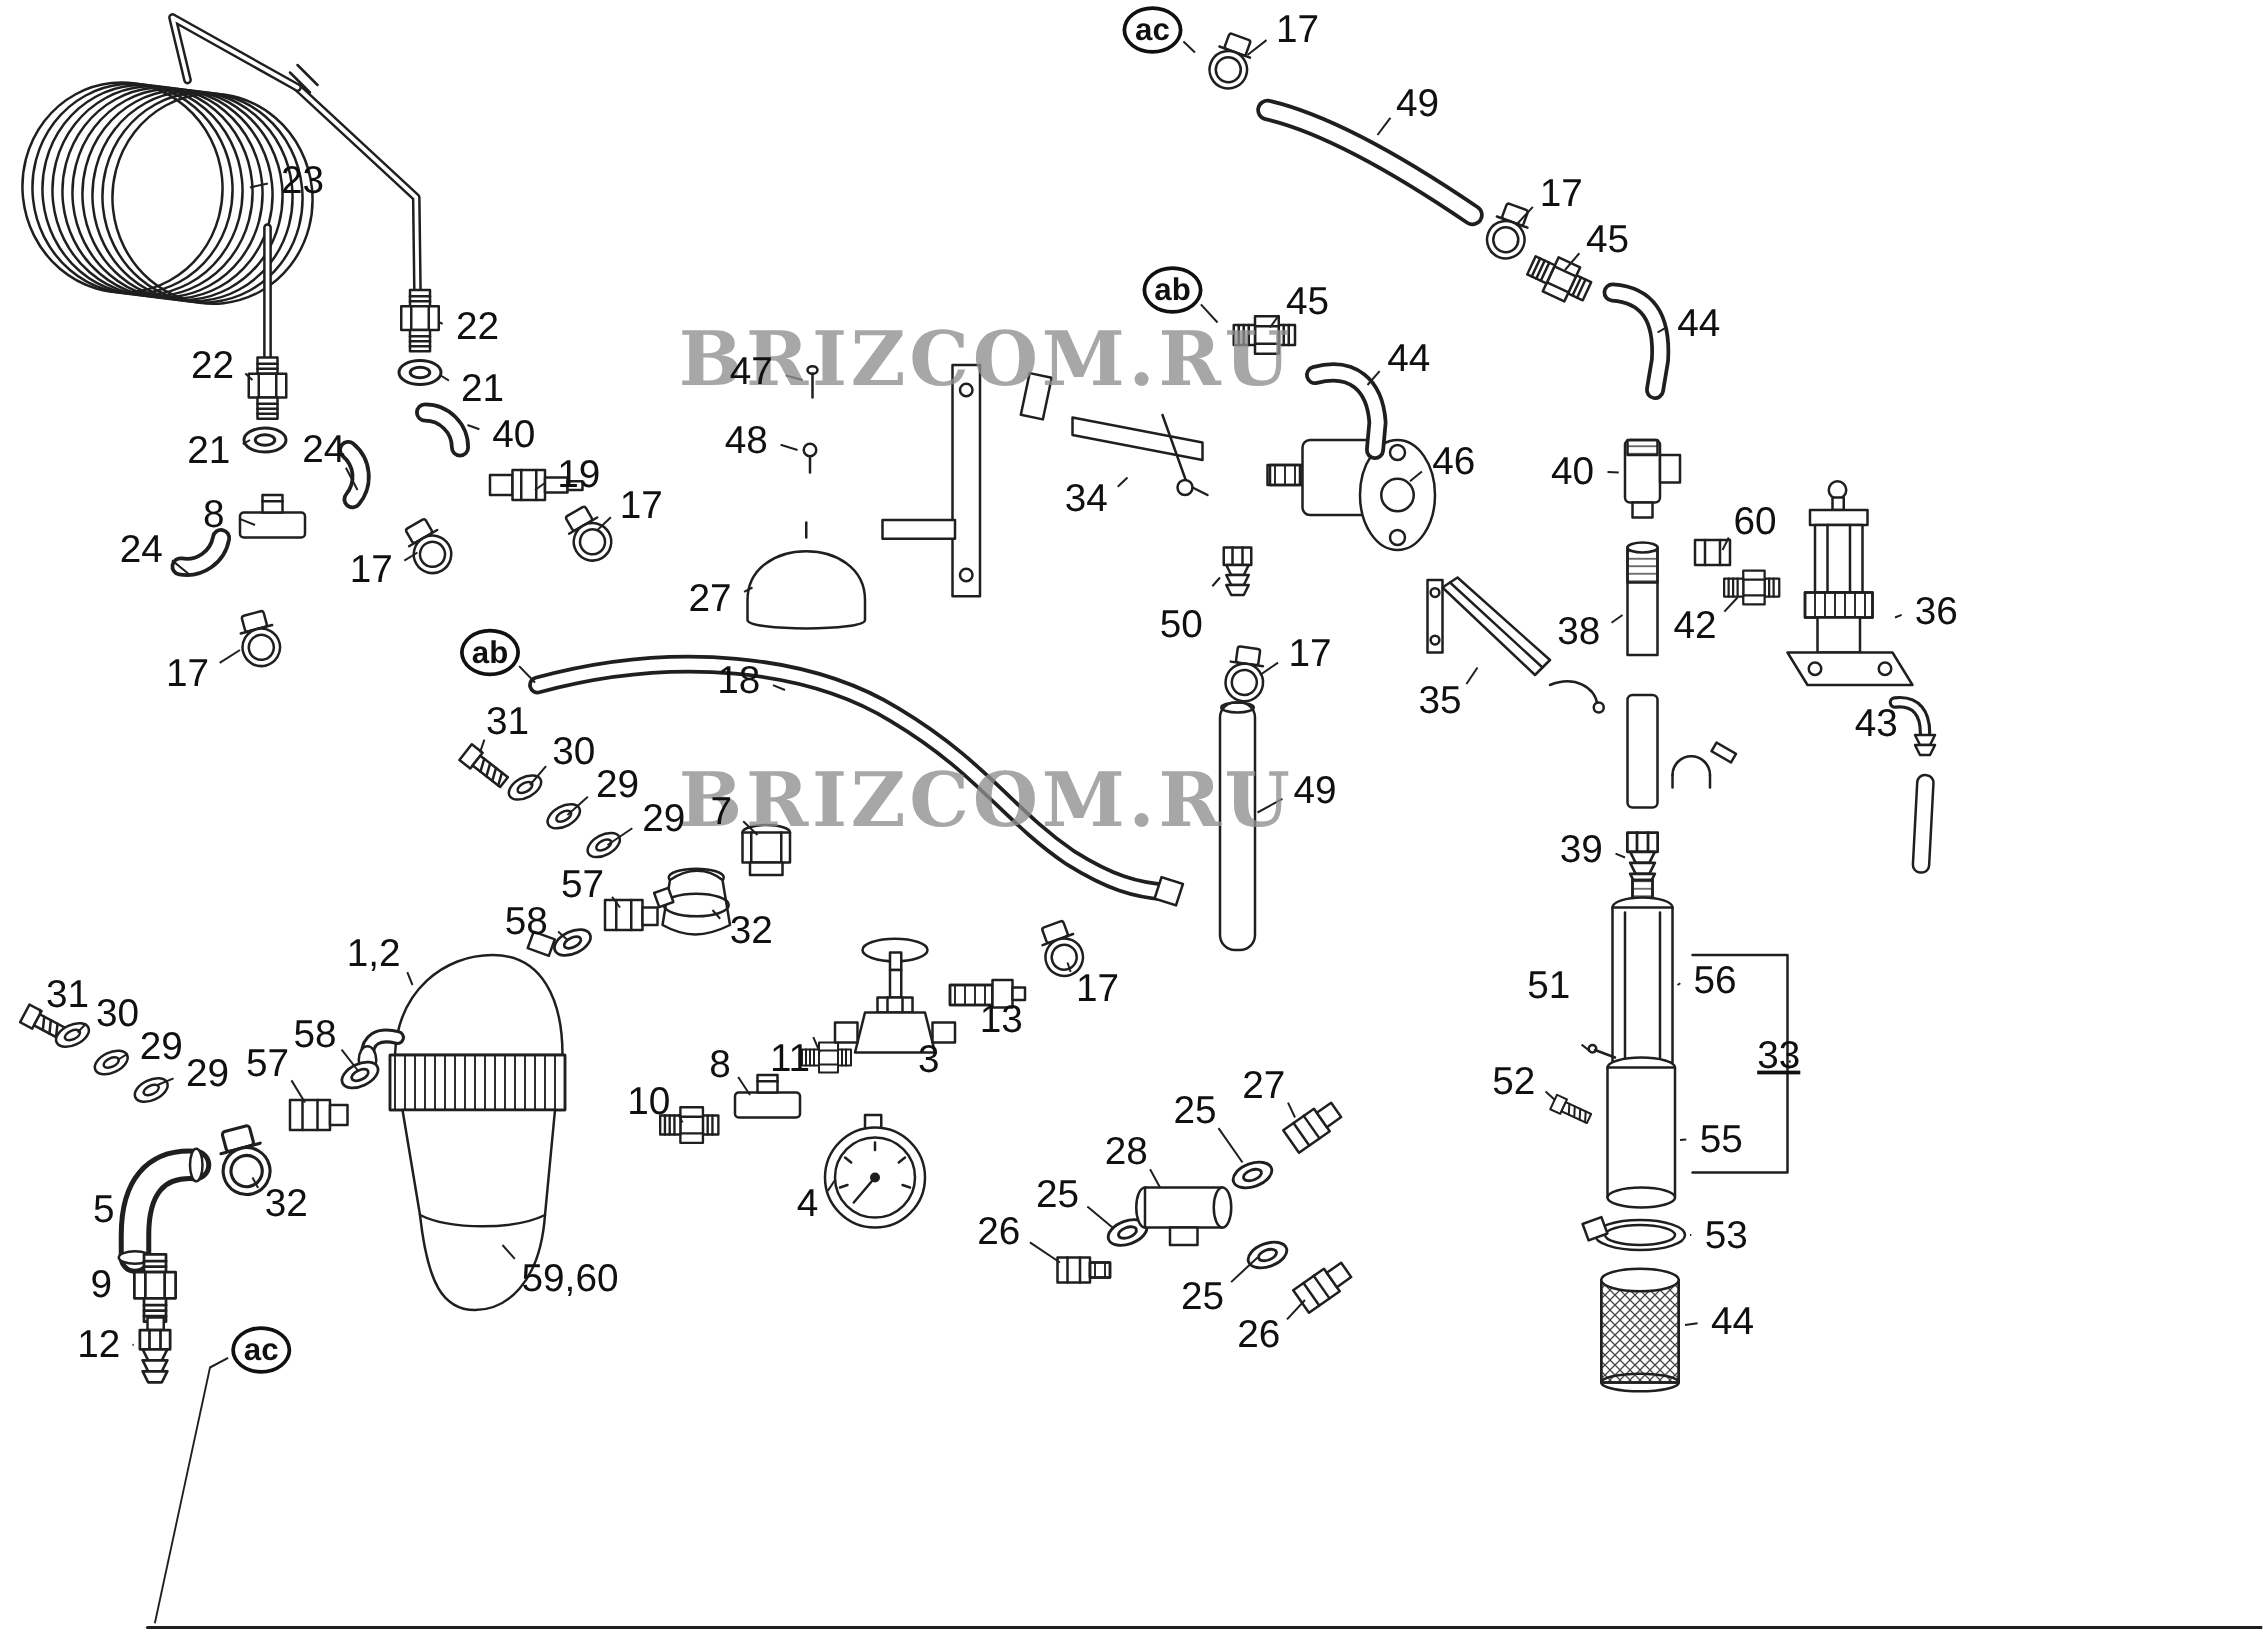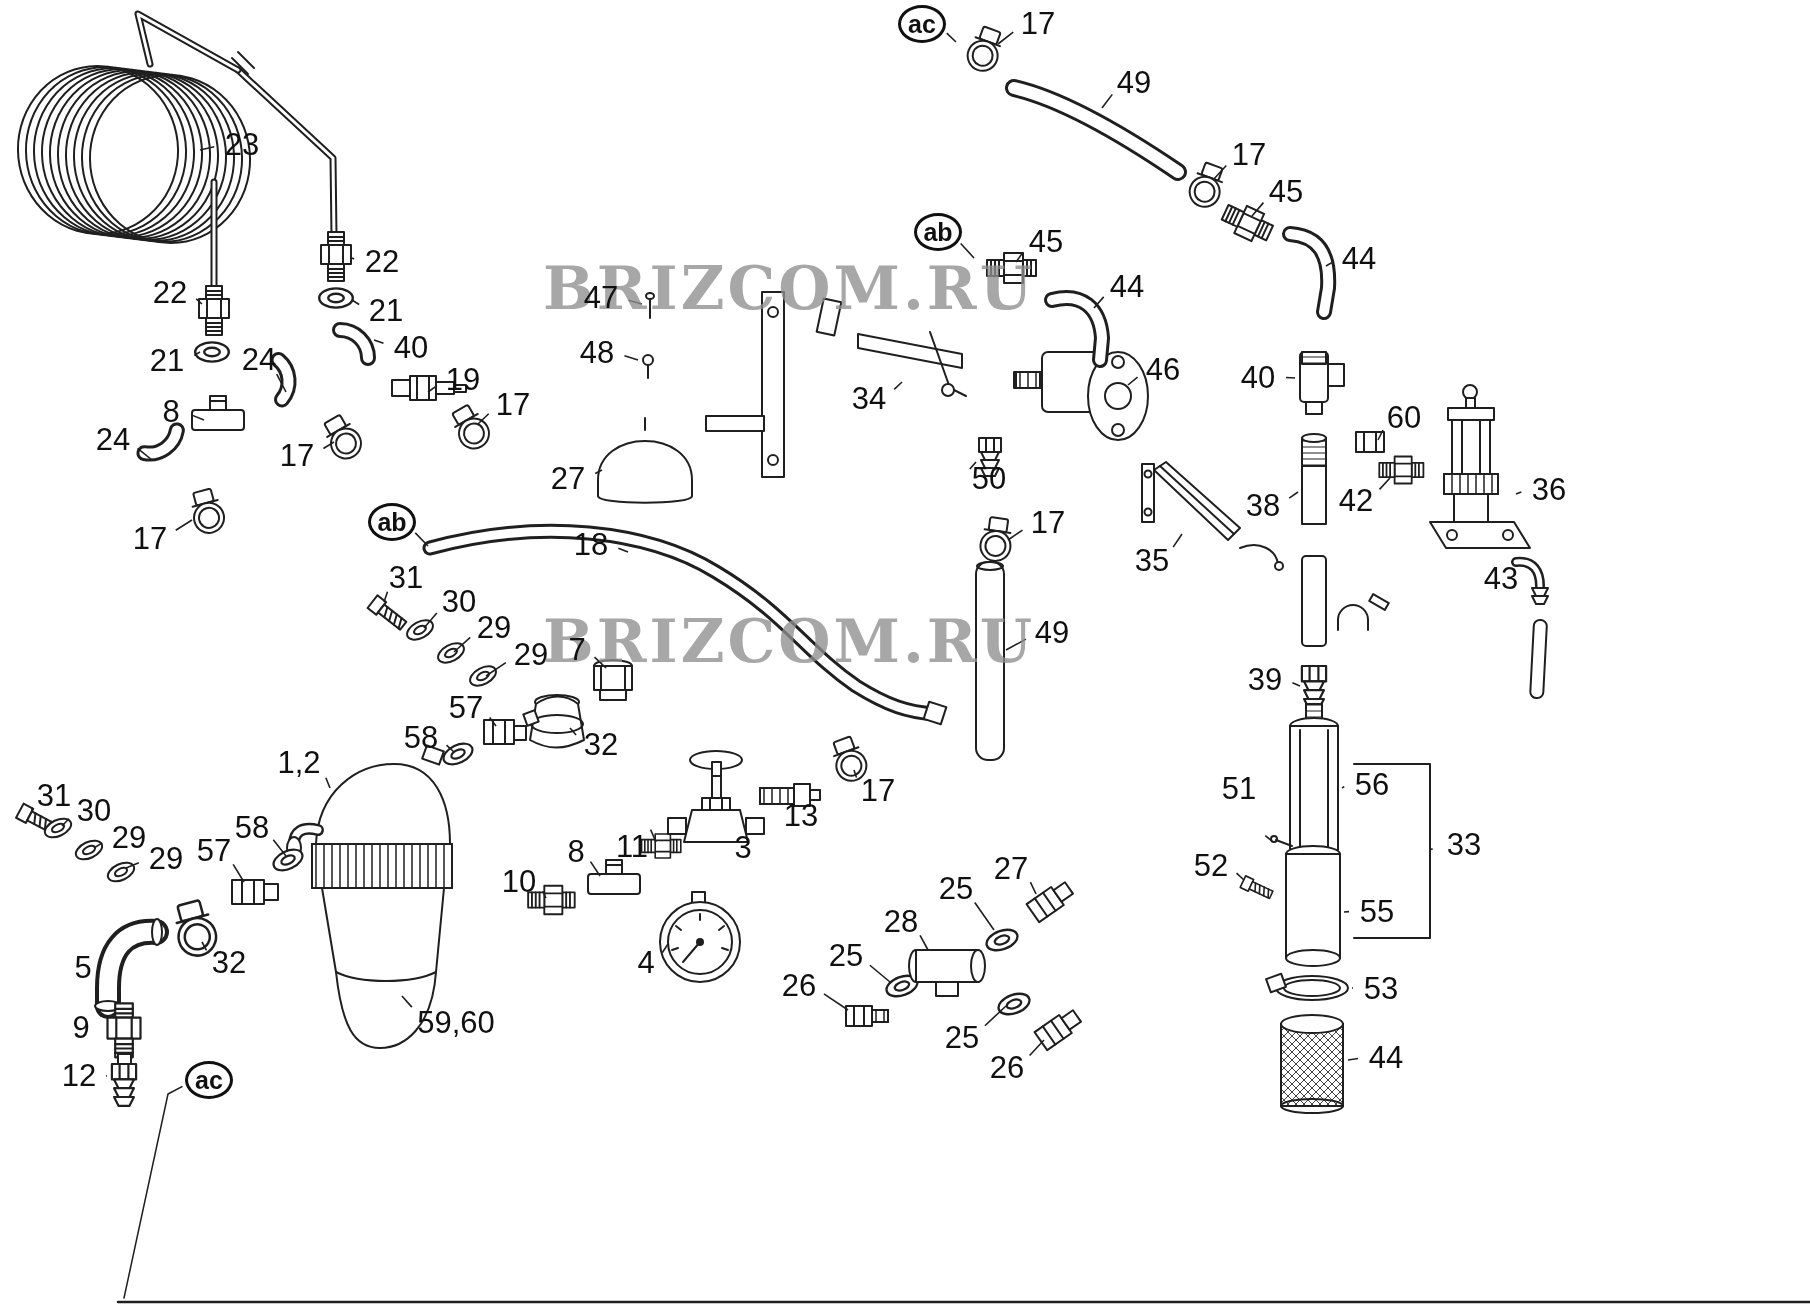--- a/index.html
+++ b/index.html
@@ -594,21 +594,21 @@
       <div class="part-label" style="left: 463px; top: 379px;">19</div>
       <div class="part-label" style="left: 171px; top: 411px;">8</div>
       <div class="part-label" style="left: 513px; top: 404px;">17</div>
       <div class="part-label" style="left: 869px; top: 398px;">34</div>
       <div class="part-label" style="left: 1163px; top: 369px;">46</div>
       <div class="part-label" style="left: 1258px; top: 377px;">40</div>
       <div class="part-label" style="left: 1404px; top: 417px;">60</div>
       <div class="part-label" style="left: 113px; top: 439px;">24</div>
       <div class="part-label" style="left: 297px; top: 455px;">17</div>
       <div class="part-label" style="left: 568px; top: 478px;">27</div>
-      <div class="part-label" style="left: 945px; top: 478px; margin-left: 44px;">50</div>
+      <div class="part-label" style="left: 945px; top: 499px;">50</div>
       <div class="part-label" style="left: 1356px; top: 500px;">42</div>
       <div class="part-label" style="left: 1549px; top: 489px;">36</div>
       <div class="part-label" style="left: 1263px; top: 505px;">38</div>
       <div class="part-label" style="left: 150px; top: 538px;">17</div>
       <div class="part-label" style="left: 1048px; top: 522px;">17</div>
       <div class="part-label" style="left: 591px; top: 544px;">18</div>
       <div class="part-label" style="left: 1152px; top: 560px;">35</div>
       <div class="part-label" style="left: 1501px; top: 578px;">43</div>
       <div class="part-label" style="left: 406px; top: 577px;">31</div>
       <div class="part-label" style="left: 459px; top: 601px;">30</div>
@@ -626,21 +626,21 @@
       <div class="part-label" style="left: 54px; top: 795px;">31</div>
       <div class="part-label" style="left: 801px; top: 815px;">13</div>
       <div class="part-label" style="left: 632px; top: 815px; margin-top: 31px;">11</div>
       <div class="part-label" style="left: 94px; top: 810px;">30</div>
       <div class="part-label" style="left: 743px; top: 847px;">3</div>
       <div class="part-label" style="left: 129px; top: 837px;">29</div>
       <div class="part-label" style="left: 252px; top: 827px;">58</div>
       <div class="part-label" style="left: 576px; top: 851px;">8</div>
       <div class="part-label" style="left: 166px; top: 858px;">29</div>
       <div class="part-label" style="left: 214px; top: 850px;">57</div>
-      <div class="part-label" style="left: 1464px; top: 844px;">33</div>
+      <div class="part-label" style="left: 1423px; top: 844px; text-decoration: underline;">33</div>
       <div class="part-label" style="left: 1239px; top: 788px;">51</div>
       <div class="part-label" style="left: 1211px; top: 865px;">52</div>
       <div class="part-label" style="left: 519px; top: 881px;">10</div>
       <div class="part-label" style="left: 1011px; top: 868px;">27</div>
       <div class="part-label" style="left: 956px; top: 888px;">25</div>
       <div class="part-label" style="left: 1377px; top: 911px;">55</div>
       <div class="part-label" style="left: 901px; top: 921px;">28</div>
       <div class="part-label" style="left: 646px; top: 962px;">4</div>
       <div class="part-label" style="left: 846px; top: 955px;">25</div>
       <div class="part-label" style="left: 229px; top: 962px;">32</div>

